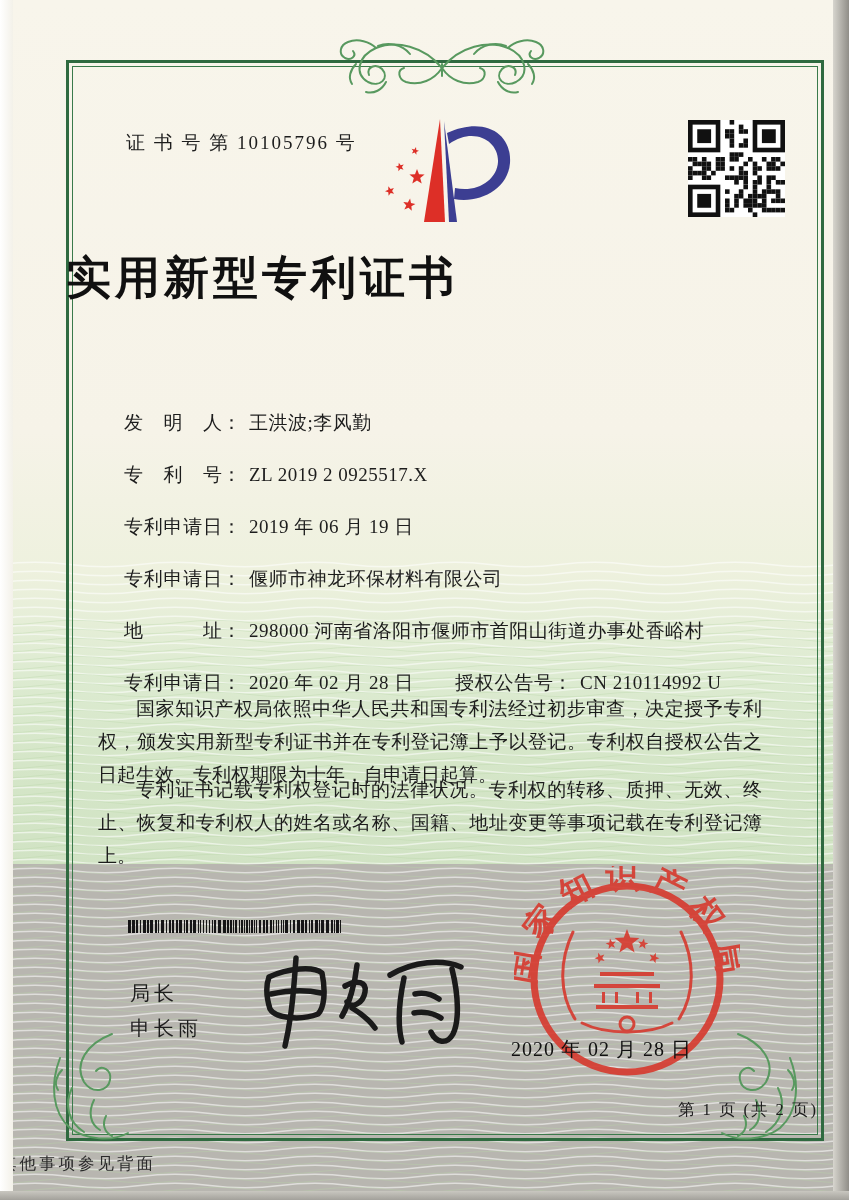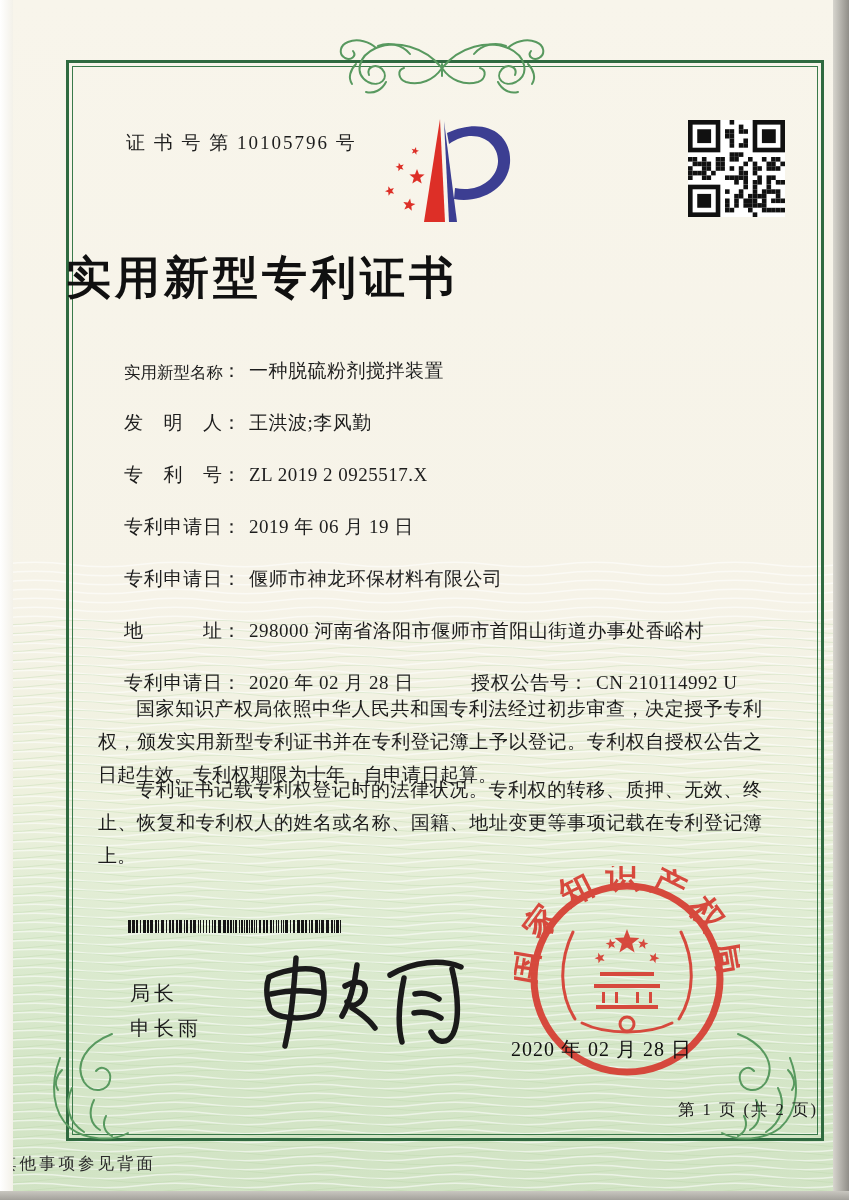--- a/index.html
+++ b/index.html
@@ -2,21 +2,21 @@
 <html><head>
 <meta charset="utf-8">
 <style>
   html,body{margin:0;padding:0;}
   body{
     width:849px;height:1200px;position:relative;overflow:hidden;
     font-family:"Liberation Serif","DejaVu Serif",serif;
     background:#b8b6b0;
   }
   #paper{
-    position:absolute;left:0;top:0;width:849px;height:1200px;
+    position:absolute;left:0;top:0;width:849px;height:864px;
     background:linear-gradient(180deg,#f8f5eb 0%,#f6f3e8 50%,#eef1de 66%,#ddebd1 78%,#d5e6c8 88%,#d1e3c4 100%);
   }
   .abs{position:absolute;}
   #waves{position:absolute;left:0;top:560px;width:849px;height:640px;z-index:1;pointer-events:none;}
   
   #frame-outer{
     position:absolute;left:66px;top:60px;width:752px;height:1075px;
     border:3px solid #2f6a40;z-index:2;
   }
   #frame-inner{
@@ -24,21 +24,21 @@
     border:1px solid #3a7a4b;
   }
   .content{z-index:3;color:#1d1d1d;}
   #cert-number{left:126px;top:130px;font-size:19px;letter-spacing:2px;}
   #title{left:66px;top:248px;width:752px;text-align:left;font-size:45px;font-weight:600;letter-spacing:4px;color:#101010;}
   .frow{left:124px;width:700px;font-size:19px;white-space:nowrap;}
   .flabel{display:inline-block;width:98px;text-align:justify;text-align-last:justify;vertical-align:bottom;}
   .flabel.long{font-size:16.5px;}
   .fcolon{display:inline-block;margin-right:8px;}
   .fvalue{letter-spacing:0.5px;}
-  .gazette-pair{position:absolute;left:331px;top:0;margin-left:16px;}
+  .gazette-pair{position:absolute;left:331px;top:0;}
   .para{left:98px;width:664px;font-size:19px;line-height:33px;text-align:justify;text-indent:2em;color:#1c1c1c;}
   #p1{top:692px;}
   #p2{top:773px;}
   #barcode{left:128px;top:920px;z-index:3;}
   #commissioner-title{left:130px;top:980px;font-size:20px;letter-spacing:4px;}
   #commissioner-name{left:130px;top:1015px;font-size:20px;letter-spacing:4px;}
   #signature{left:256px;top:952px;z-index:3;}
   #seal{left:514px;top:866px;z-index:3;}
   #seal-date{left:511px;top:1036px;font-size:20px;letter-spacing:1px;color:#111;z-index:4;}
   #page-number{left:66px;top:1099px;width:752px;text-align:right;font-size:16.5px;letter-spacing:2px;}
@@ -251,23 +251,20 @@
       <rect x="73.9" y="87.8" width="4.6" height="4.6" fill="#111"></rect>
       <rect x="78.5" y="87.8" width="4.6" height="4.6" fill="#111"></rect>
       <rect x="83.1" y="87.8" width="4.6" height="4.6" fill="#111"></rect>
       <rect x="87.8" y="87.8" width="4.6" height="4.6" fill="#111"></rect>
       <rect x="92.4" y="87.8" width="4.6" height="4.6" fill="#111"></rect>
       <rect x="64.7" y="92.4" width="4.6" height="4.6" fill="#111"></rect>
     </svg>
 
   <div id="title" class="abs content">实用新型专利证书</div>
 
-  <div class="abs content frow" style="top:358px">
-    <span class="flabel long">实用新型名称</span><span class="fcolon">：</span><span class="fvalue">一种脱硫粉剂搅拌装置</span>
-  </div>
   <div class="abs content frow" style="top:410px">
     <span class="flabel">发明人</span><span class="fcolon">：</span><span class="fvalue">王洪波;李风勤</span>
   </div>
   <div class="abs content frow" style="top:462px">
     <span class="flabel">专利号</span><span class="fcolon">：</span><span class="fvalue">ZL 2019 2 0925517.X</span>
   </div>
   <div class="abs content frow" style="top:514px">
     <span class="flabel">专利申请日</span><span class="fcolon">：</span><span class="fvalue">2019 年 06 月 19 日</span>
   </div>
   <div class="abs content frow" style="top:566px">

